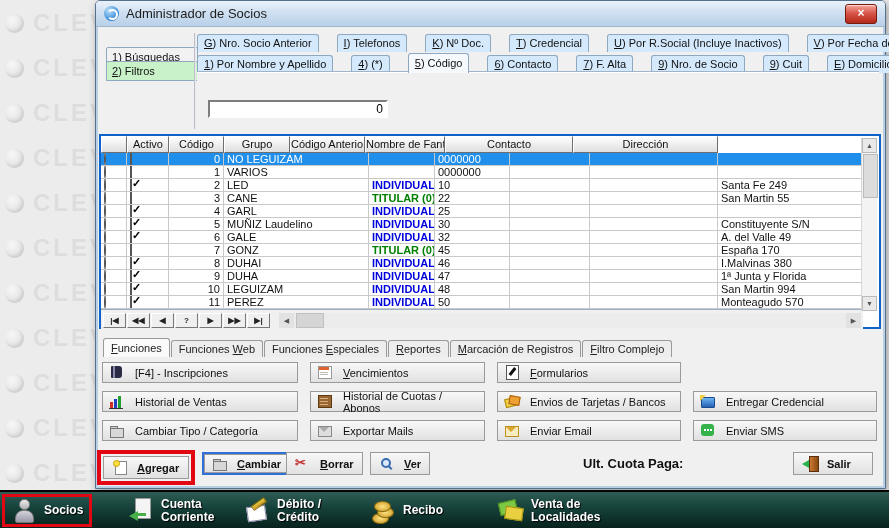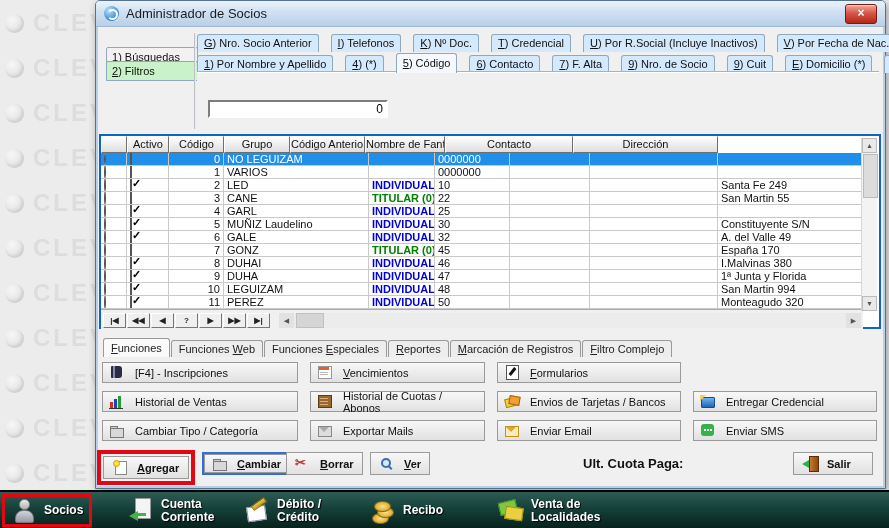--- a/index.html
+++ b/index.html
@@ -32,21 +32,21 @@
     box-shadow:inset 0 1px 0 rgba(255,255,255,.55)}
 
   
   .pagectrl{position:absolute;left:6px;top:30px;width:777px;height:100px}
   .side-tab{position:absolute;left:4px;width:80px;height:18px;line-height:18px;padding:0 5px;
     background:#f2f2f2;border:1px solid #8fa8bf;border-radius:2px 2px 0 0;cursor:pointer}
   .side-tab.active{background:#c9f2c9}
   .side-sep{position:absolute;left:92px;top:2px;bottom:2px;width:2px;
     background:linear-gradient(90deg,#aab,#fff)}
   .tabs-row{position:absolute;display:flex;align-items:flex-end}
-  .tab{height:17px;line-height:17px;padding:0 6px;margin-right:12px;white-space:nowrap;cursor:pointer;
+  .tab{height:17px;line-height:17px;padding:0 6px;margin-right:18px;white-space:nowrap;cursor:pointer;
     background:#d4e9fc;border:1px solid #8ea8c0;border-bottom:none;border-radius:3px 3px 0 0}
   .tab.active{background:#f5f9fe;height:19px;line-height:19px;position:relative;z-index:2}
   .tab-pane{position:absolute;left:95px;top:41px;right:0;height:55px;background:#f0f0f0;
     border-top:1px solid #fff;box-shadow:0 -1px 0 #9fb4c8}
   .num-input{position:absolute;left:106px;top:69px;width:170px;height:14px;background:#fff;
     border:2px solid;border-color:#7d7d7d #fff #fff #7d7d7d;text-align:right;
     font-family:"Liberation Sans",sans-serif;font-size:12px;padding:0 3px}
 
   
   .grid{position:absolute;left:3px;top:133px;width:782px;height:195px;background:#fff;
@@ -337,21 +337,21 @@
         </div>
         <div class="grow">
           <div class="gcell" style="width: 26px;"><span class="radio"></span></div>
           <div class="gcell" style="width: 42px;"><span class="cb checked"></span></div>
           <div class="gcell g-right" style="width: 55px;">11</div>
           <div class="gcell" style="width: 145px;">PEREZ</div>
           <div class="gcell g-ind" style="width: 66px;">INDIVIDUAL</div>
           <div class="gcell" style="width: 75px;">50</div>
           <div class="gcell" style="width: 80px;"></div>
           <div class="gcell" style="width: 128px;"></div>
-          <div class="gcell" style="width: 145px;">Monteagudo 320</div>
+          <div class="gcell" style="width: 145px;">Monteagudo 570</div>
         </div>
       </div>
     <div class="vscroll">
       <div class="vs-btn">▲</div>
       <div class="vs-thumb"></div>
       <div class="vs-btn down">▼</div>
     </div>
     <div class="grid-nav" id="gridNav">
       <div class="nav-btn">|◀</div>
         <div class="nav-btn">◀◀</div>

